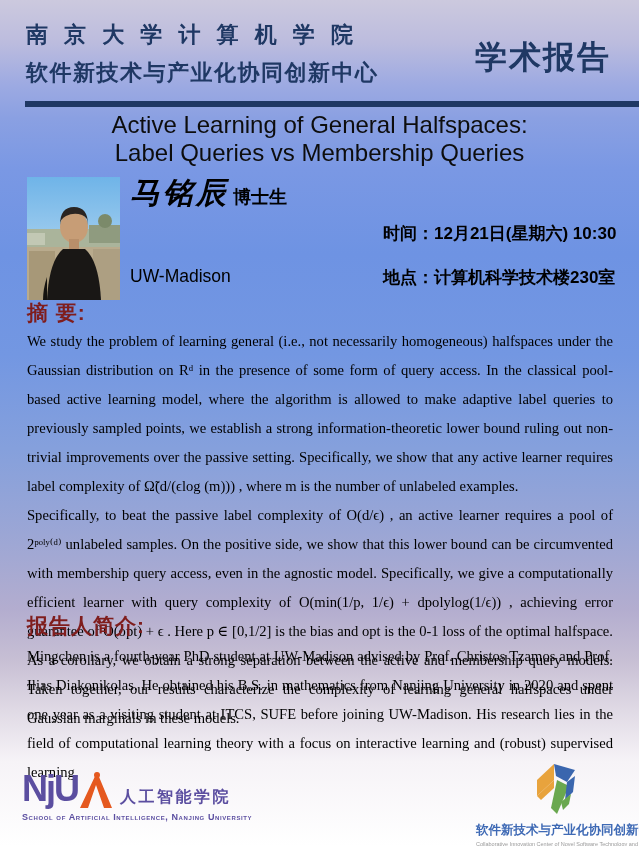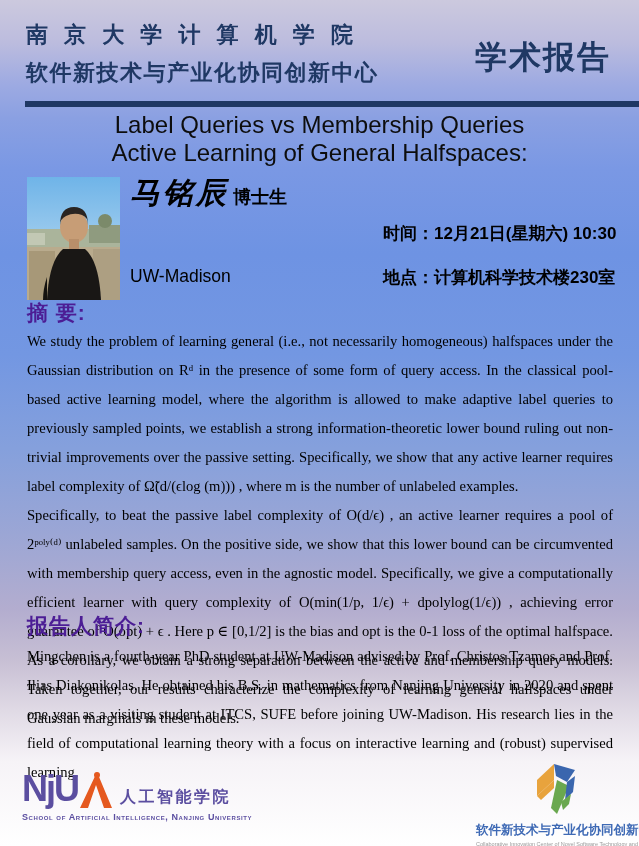--- a/index.html
+++ b/index.html
@@ -26,21 +26,21 @@
   .speaker{position:absolute;top:177px;left:0;width:639px;height:125px;color:#000;}
   .photo{position:absolute;left:27px;top:0;width:93px;height:123px;overflow:hidden;}
   .name-row{position:absolute;left:130px;top:-4px;white-space:nowrap;}
   .sp-name{font-family:"DejaVu Serif","Liberation Serif",serif;font-style:italic;font-weight:bold;font-size:30px;letter-spacing:3px;}
   .sp-degree{font-size:18px;font-weight:bold;margin-left:4px;}
   .sp-dept{position:absolute;left:130px;top:45px;font-size:17.5px;}
   .sp-univ{position:absolute;left:130px;top:89px;font-size:17.5px;}
   .meta{position:absolute;left:383px;white-space:nowrap;font-size:17px;font-weight:bold;}
   .meta.t{top:45px;} .meta.l{top:89px;}
   
-  .sec-head{position:absolute;left:27px;font-size:21px;font-weight:bold;color:#4c1d95;letter-spacing:1px;}
+  .sec-head{position:absolute;left:27px;font-size:21px;font-weight:bold;color:#7f1d1d;letter-spacing:1px;}
   .body-text{position:absolute;left:27px;width:586px;
     font-family:"Liberation Serif","DejaVu Serif",serif;
     font-size:14.6px;line-height:29px;color:#000;text-align:justify;}
   .body-text p{margin:0;}
   
   .foot{position:absolute;top:762px;left:0;width:639px;height:84px;}
   .nju{position:absolute;left:22px;top:8px;width:230px;}
   .nju-row{display:flex;align-items:flex-end;}
   .nju-acronym{font-size:36px;font-weight:bold;color:#5b4ea0;letter-spacing:-2px;line-height:38px;}
   .nju-a{margin:2px 6px 0 2px;}
@@ -59,22 +59,22 @@
 <body>
 
 <div class="hdr navy">
   <div class="hdr-l1">南 京 大 学 计 算 机 学 院</div>
   <div class="hdr-l2">软件新技术与产业化协同创新中心</div>
 </div>
 <div class="badge navy">学术报告</div>
 <div class="bar"></div>
 
 <div class="title">
+  <div>Active Learning of General Halfspaces:</div>
   <div>Label Queries vs Membership Queries</div>
-  <div>Active Learning of General Halfspaces:</div>
 </div>
 
 <div class="speaker">
   <div class="photo">
     <svg width="93" height="123" viewBox="0 0 93 123">
       <defs>
         <linearGradient id="sky" x1="0" y1="0" x2="0" y2="1">
           <stop offset="0" stop-color="#6fb4e8"></stop>
             <stop offset="0.7" stop-color="#aed4f0"></stop>
             <stop offset="1" stop-color="#d9e9f2"></stop>

